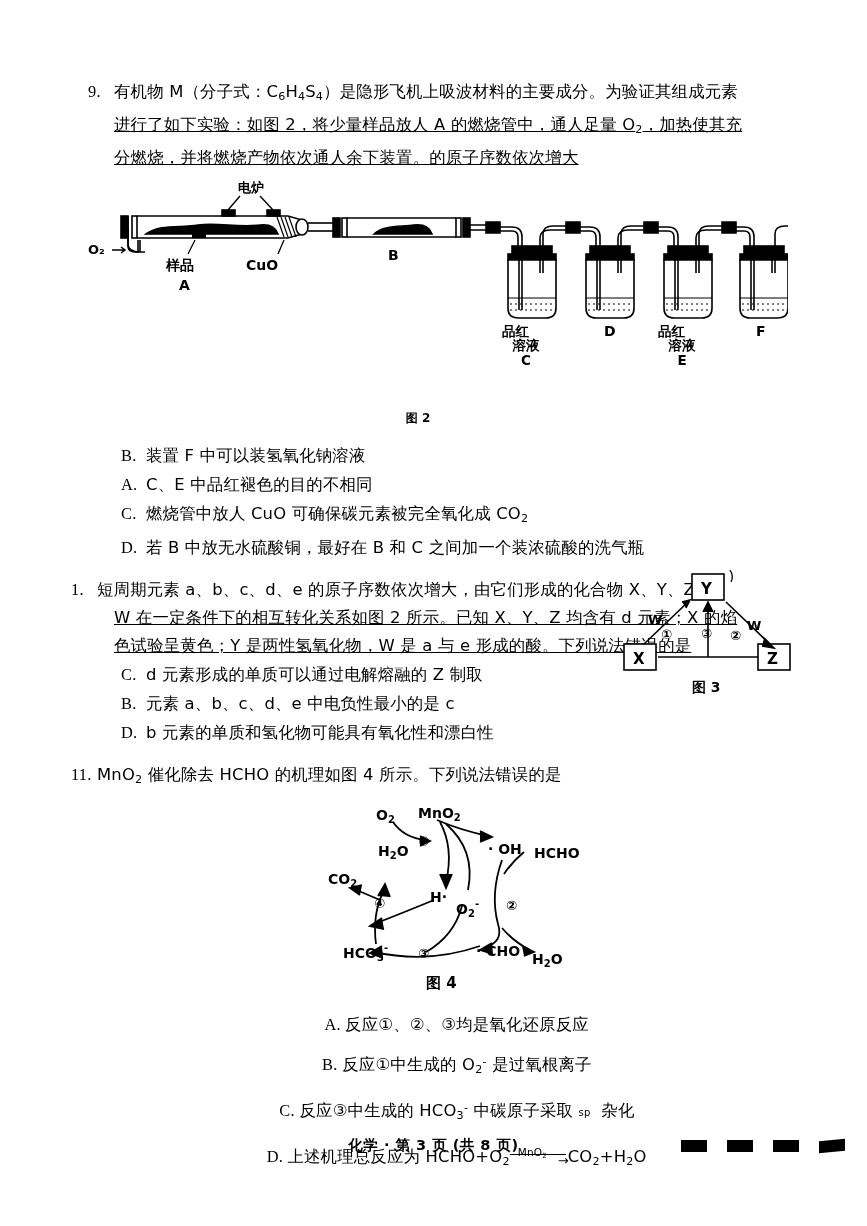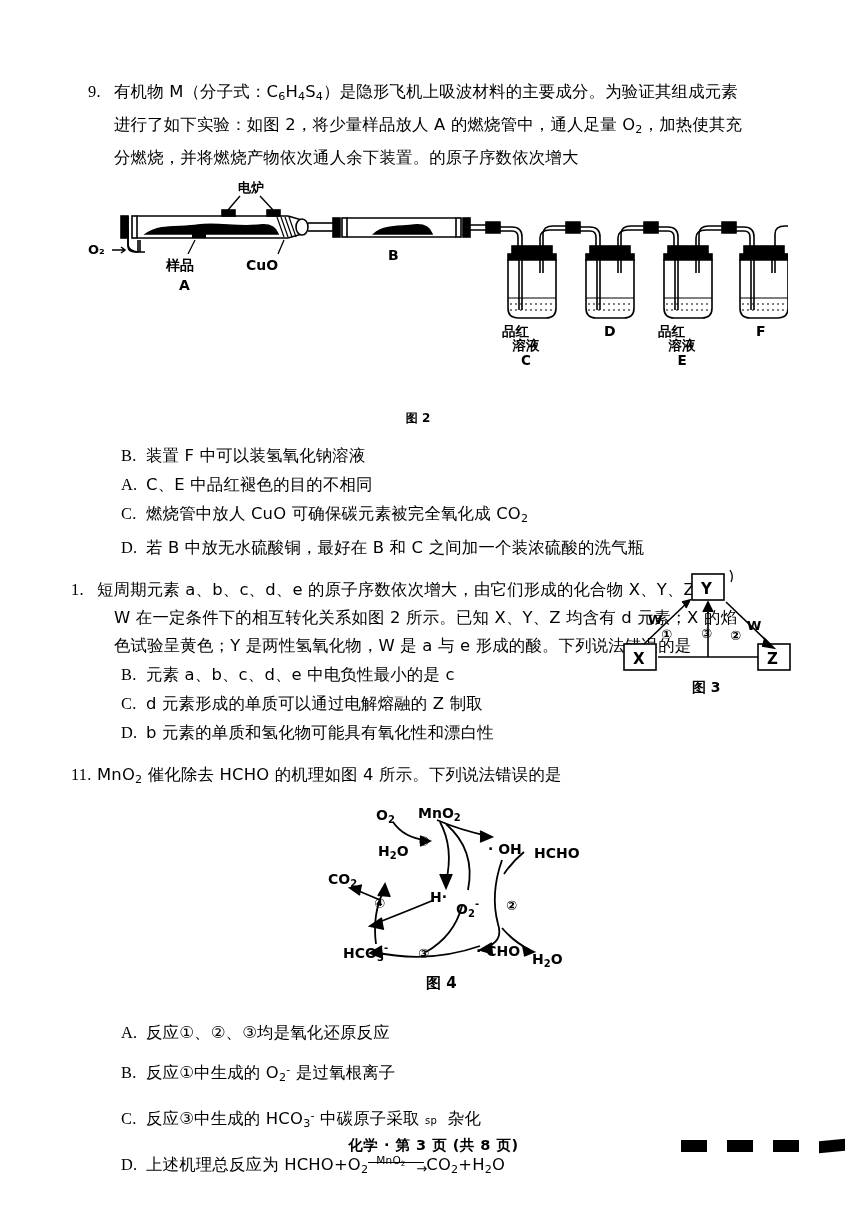--- a/index.html
+++ b/index.html
@@ -30,21 +30,21 @@
   }
 
   
   .q-block { margin-bottom: 2px; }
   .q-line {
     font-size: 16.4px;
     line-height: 28px;
     white-space: nowrap;
     letter-spacing: 0.2px;
   }
-  .q-line.indent { padding-left: 26px; }
+  .q-line.indent { padding-left: 26px; text-decoration: underline; }
   .q-num {
     display: inline-block;
     width: 26px;
     text-align: left;
   }
   .q-num.wide { width: 26px; margin-left: -7px; }
 
   .opt-line {
     font-size: 16.4px;
     line-height: 29px;
@@ -309,24 +309,24 @@
     </div>
     <div class="q-line indent">
       <span class="cjk">W 在一定条件下的相互转化关系如图 2 所示。已知 X、Y、Z 均含有 d 元素；X 的焰</span>
     </div>
     <div class="q-line indent">
       <span class="cjk">色试验呈黄色；Y 是两性氢氧化物，W 是 a 与 e 形成的酸。下列说法错误的是</span>
     </div>
 
     <div>
       <div class="opt-line">
+        <span class="opt-letter">C.</span><span class="cjk">d 元素形成的单质可以通过电解熔融的 Z 制取</span>
+      </div>
+      <div class="opt-line">
         <span class="opt-letter">B.</span><span class="cjk">元素 a、b、c、d、e 中电负性最小的是 c</span>
-      </div>
-      <div class="opt-line">
-        <span class="opt-letter">C.</span><span class="cjk">d 元素形成的单质可以通过电解熔融的 Z 制取</span>
       </div>
       <div class="opt-line">
         <span class="opt-letter">D.</span><span class="cjk">b 元素的单质和氢化物可能具有氧化性和漂白性</span>
       </div>
     </div>
 
     <div style="position:absolute; right:-10px; top:-8px; width:180px; height:130px;">
       <svg width="180" height="130" viewBox="0 0 180 130">
         <g stroke="#000" fill="none" stroke-width="1.6">
 
@@ -420,21 +420,21 @@
 
         <text x="330" y="50" font-size="13" font-weight="bold">①</text>
         <text x="418" y="114" font-size="13" font-weight="bold">②</text>
         <text x="330" y="162" font-size="13" font-weight="bold">③</text>
         <text x="286" y="112" font-size="13" font-weight="bold">④</text>
 
         <text x="338" y="192" font-size="15" font-weight="bold">图 4</text>
       </svg>
     </div>
 
-    <div style="margin-top:26px;">
+    <div style="margin-top:18px;text-align:center;">
       <div class="opt-line">
         <span class="opt-letter">A.</span><span class="cjk">反应①、②、③均是氧化还原反应</span>
       </div>
       <div class="opt-line" style="margin-top:8px;">
         <span class="opt-letter">B.</span><span class="cjk">反应①中生成的 O<sub>2</sub><sup>-</sup> 是过氧根离子</span>
       </div>
       <div class="opt-line" style="margin-top:8px;">
         <span class="opt-letter">C.</span><span class="cjk">反应③中生成的 HCO<sub>3</sub><sup>-</sup> 中碳原子采取 <span style="font-size:10px;">sp</span>&nbsp; 杂化</span>
       </div>
       <div class="opt-line" style="margin-top:12px;">

